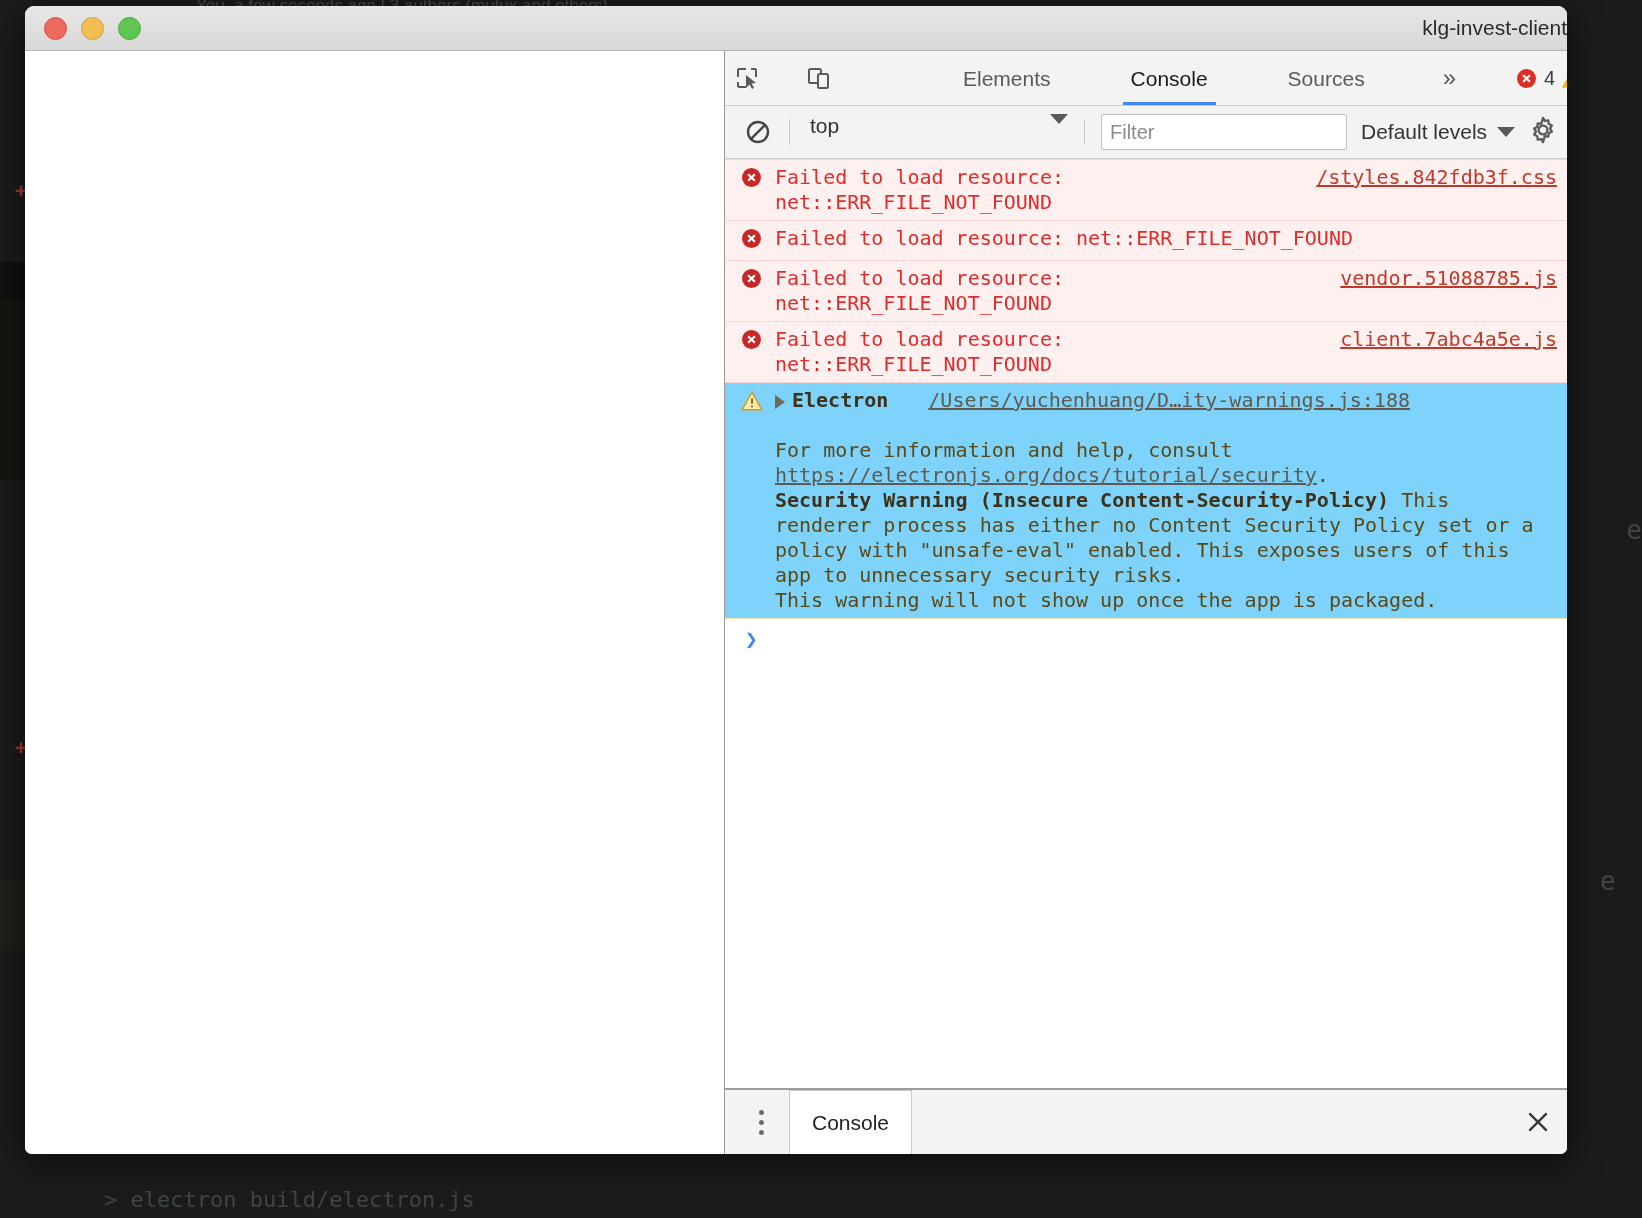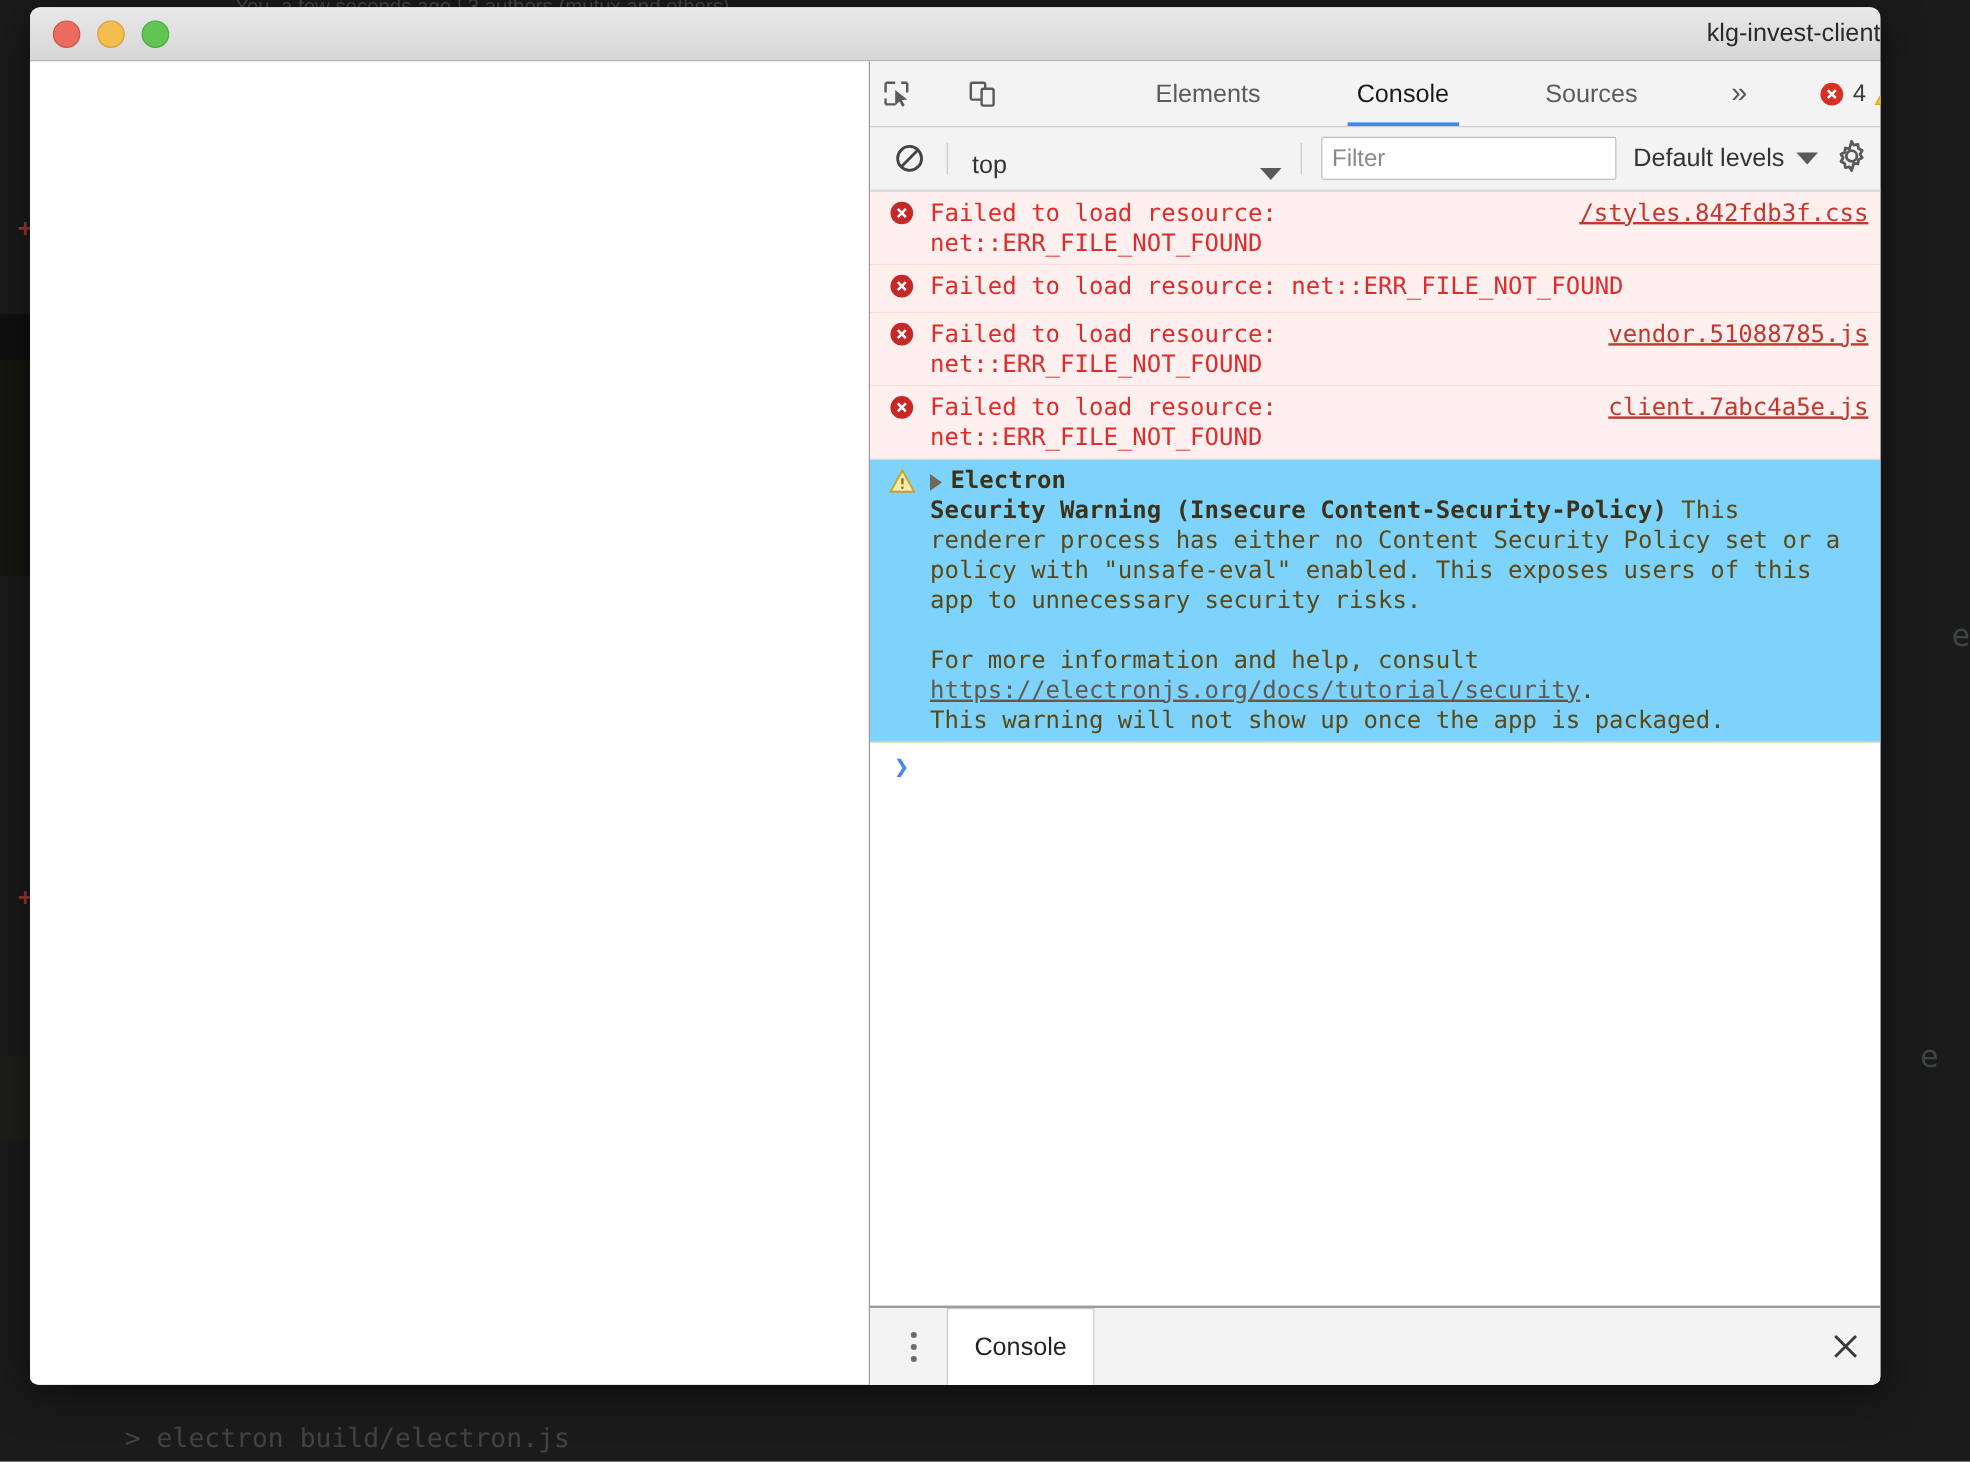--- a/index.html
+++ b/index.html
@@ -216,21 +216,21 @@
     flex: 0 0 52px;
     height: 52px;
     background: #f3f3f3;
     border-bottom: 1px solid #cdcdcd;
     display: flex;
     align-items: center;
     padding-left: 12px;
   }
   #ctx-select {
     display: flex;
-    align-items: flex-end;
+    align-items: flex-start;
     width: 258px;
     height: 36px;
     padding: 0 6px 0 10px;
     font-size: 21px;
     color: #333;
     gap: 21px;
   }
   #ctx-select .caret { margin-left: auto; }
   .caret {
     width: 0; height: 0;
@@ -568,23 +568,24 @@
             <svg width="22" height="22" viewBox="0 0 20 20">
               <path d="M10 2 L19 18 L1 18 Z" fill="#fbe9a8" stroke="#c9a227" stroke-width="1.4"></path>
               <path d="M10 7.8 v4.6" stroke="#8a6d1a" stroke-width="1.8"></path>
               <circle cx="10" cy="15" r="1" fill="#8a6d1a"></circle>
             </svg>
           </div>
           <div class="msg-main">
             <div class="warn-head">
               <span class="disclosure"></span>
               <span class="warn-title">Electron</span>
+              <span class="warn-src">/Users/yuchenhuang/D…ity-warnings.js:188</span>
             </div>
+            <div class="warn-body" style="margin-top:25px;"><span>For more information and help, consult </span><a href="#">https://electronjs.org/docs/tutorial/security</a><span>.</span></div>
             <div class="warn-body"><b>Security Warning (Insecure Content-Security-Policy)</b><span> This renderer process has either no Content Security Policy set or a policy with "unsafe-eval" enabled. This exposes users of this app to unnecessary security risks.</span></div>
-            <div class="warn-body" style="margin-top:25px;"><span>For more information and help, consult </span><a href="#">https://electronjs.org/docs/tutorial/security</a><span>.</span></div>
             <div class="warn-body">This warning will not show up once the app is packaged.</div>
           </div>
         </div>
 
         <div class="prompt-row">
           <span class="prompt-chevron">❯</span>
         </div>
       </div>
 
       <div id="drawer">

